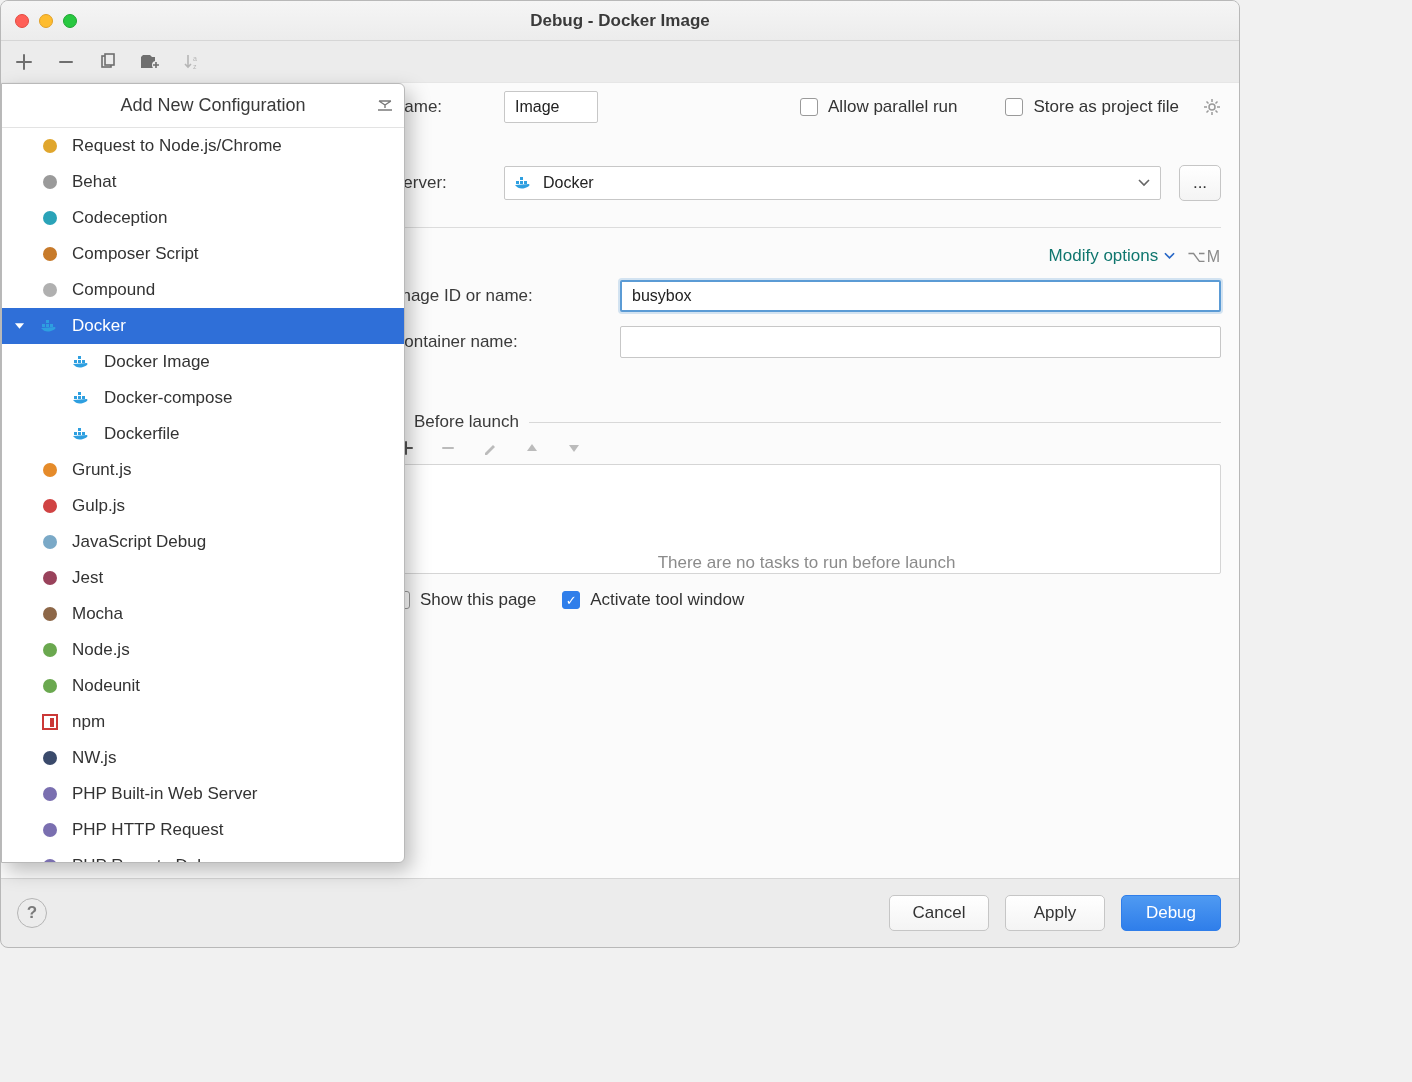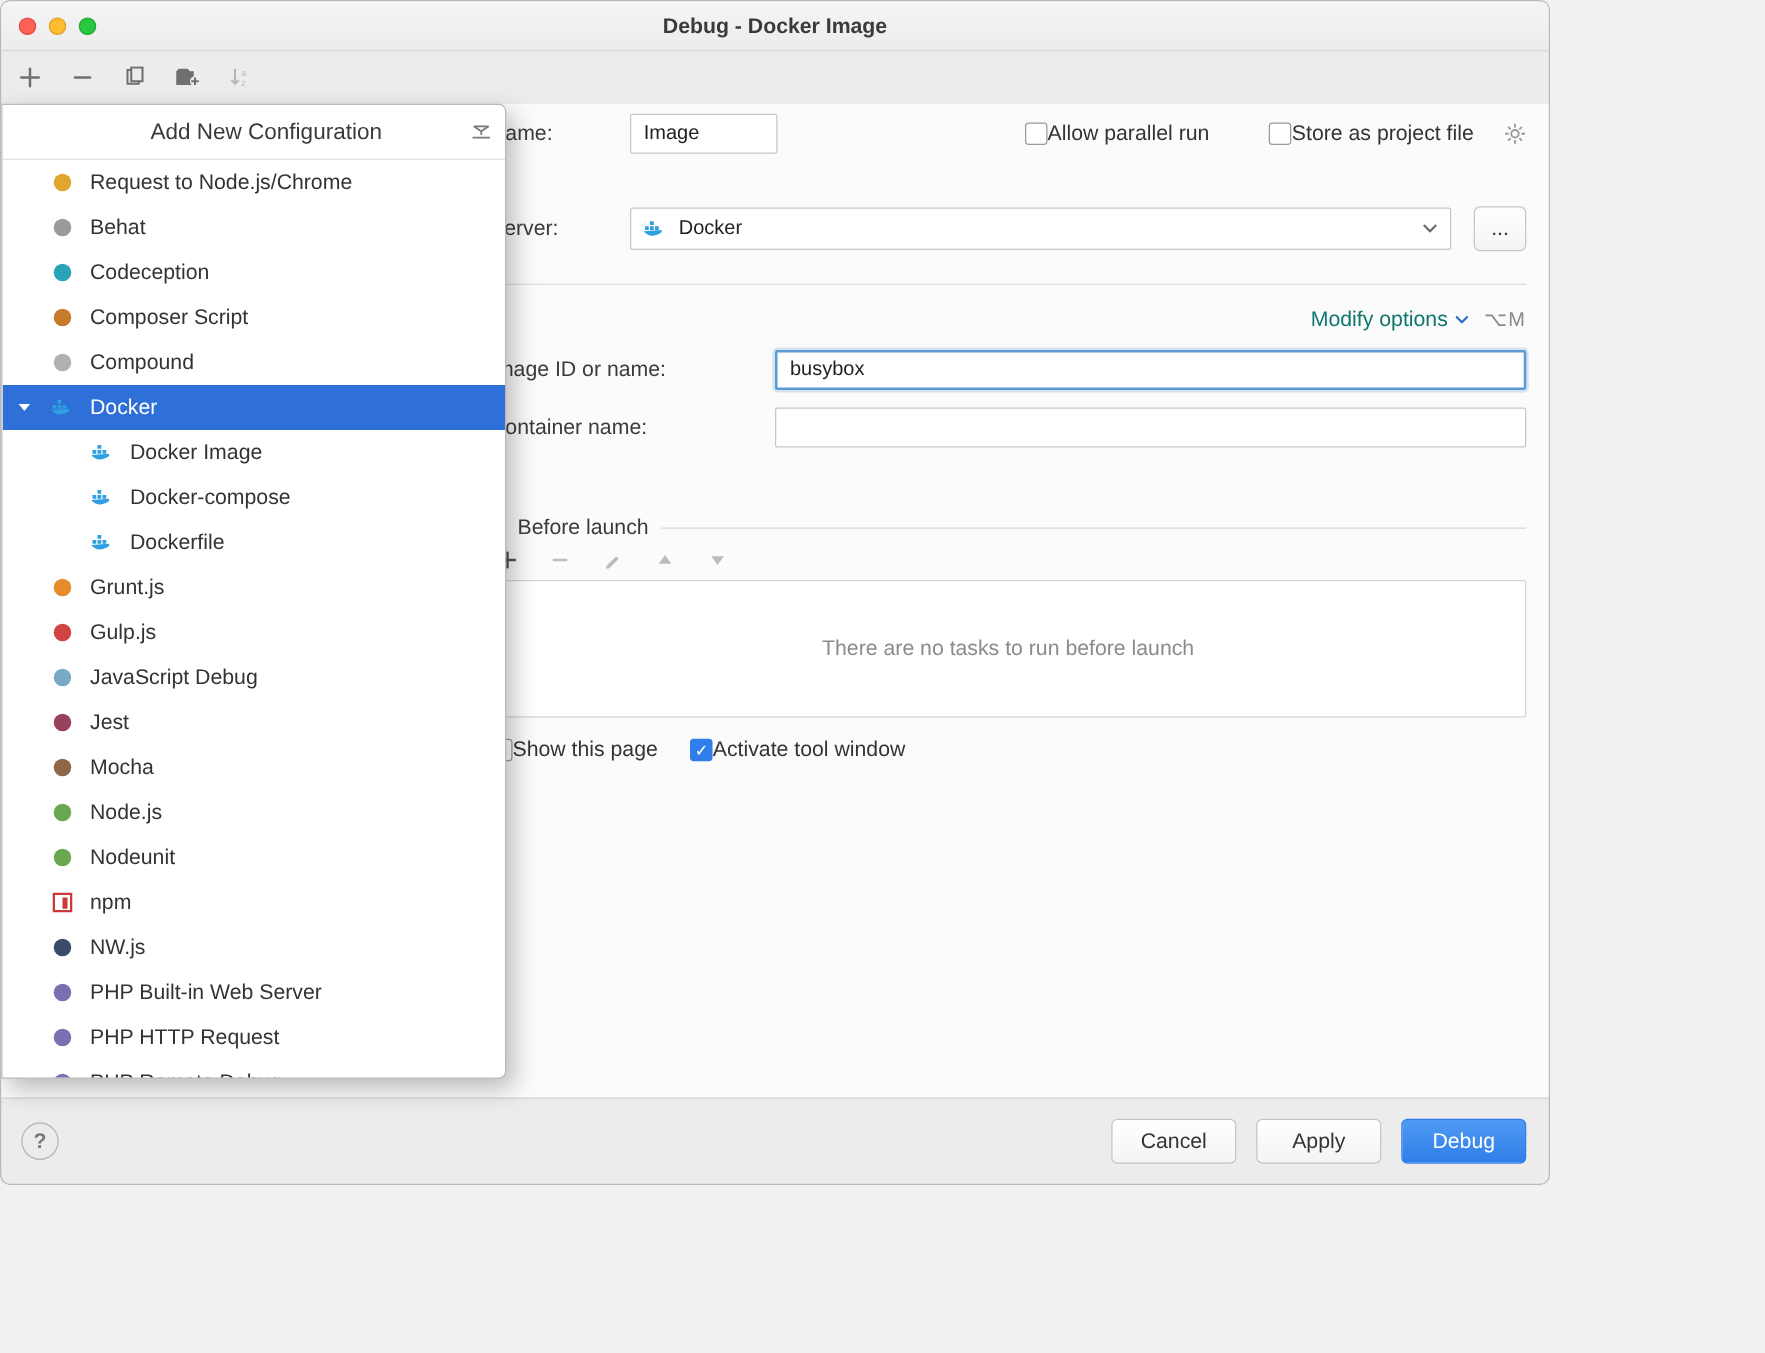--- a/index.html
+++ b/index.html
@@ -59,41 +59,41 @@
   .row .lbl { width: 94px; color:#3a3a3a; font-size:17px;}
   .lbl-wide{ width: 210px; font-size:17px; color:#3a3a3a;}
   input[type=text]{
     border:1px solid #c7c7c7; background:#fff; height:32px;
     padding:4px 10px; font-size:16px; color:#222; border-radius:2px;
   }
   .focus{
     border:2px solid #5b9bd5 !important;
     box-shadow:0 0 0 2px rgba(91,155,213,.25);
   }
-  .check { display:flex; align-items:center; font-size:17px; color:#333;}
+  .check { display:flex; align-items:center; gap:10px; font-size:17px; color:#333;}
   .cbox{
     width:18px;height:18px;border:1px solid #9a9a9a;border-radius:3px;background:#fff;display:inline-flex;align-items:center;justify-content:center;
   }
   .cbox.checked{background:#2f7eea;border-color:#2f7eea;color:#fff;font-size:13px;line-height:1;}
   select,.dd{
     border:1px solid #c7c7c7;background:#fff;height:34px;border-radius:2px;
     display:flex;align-items:center;padding:0 10px;font-size:16px;color:#222;
     justify-content:space-between;
   }
   .hr{height:1px;background:#dcdcdc;margin:12px 0 18px;}
   .modify-row{display:flex;justify-content:flex-end;align-items:center;gap:12px;margin-bottom:14px;}
   .modify{display:flex;align-items:center;gap:6px;color:#0f766e;font-size:17px;cursor:pointer;}
   .shortcut{color:#8a8a8a;font-size:16px;letter-spacing:1px;}
   .before-header{display:flex;align-items:center;gap:10px;margin-top:40px;}
   .before-header .hline{flex:1;height:1px;background:#d8d8d8;}
   .bl-toolbar{display:flex;align-items:center;gap:26px;padding:8px 6px;color:#8a8a8a;}
   .bl-icon{width:16px;height:16px;display:flex;align-items:center;justify-content:center;color:#888;}
   .tasks-box{
     border:1px solid #d5d5d5;background:#fff;height:110px;border-radius:2px;
-    display:flex;align-items:center;justify-content:center;color:#8b8b8b;font-size:17px;
+    display:flex;align-items:flex-end;justify-content:center;color:#8b8b8b;font-size:17px;
   }
   .footer-row{display:flex;align-items:center;gap:26px;margin-top:16px;}
   .buttons-bar{
     border-top:1px solid #d6d6d6;display:flex;align-items:center;
     padding:16px 18px;gap:16px;justify-content:flex-end;position:relative;
   }
   .help {
     position:absolute;left:16px;width:30px;height:30px;border-radius:50%;
     border:1.5px solid #b5b5b5;display:flex;align-items:center;justify-content:center;
     color:#7a7a7a;font-weight:600;font-size:17px;cursor:pointer;
@@ -178,21 +178,21 @@
           <text x="10" y="16" font-size="7" fill="#8a8a8a">z</text>
         </svg>
     </div>
   </div>
 
   <div class="content">
 
     <div class="form-area">
       <div class="row">
         <span class="lbl">Name:</span>
-        <input type="text" style="width: 118px;" value="Image">
+        <input type="text" style="width: 94px;" value="Image">
         <div style="flex:1"></div>
         <label class="check">
           <span class="cbox"></span>
           <span>Allow parallel run</span>
         </label>
         <label class="check" style="margin-left:30px">
           <span class="cbox"></span>
           <span>Store as project file</span>
         </label>
         <span class="gear" style="margin-left:6px">

